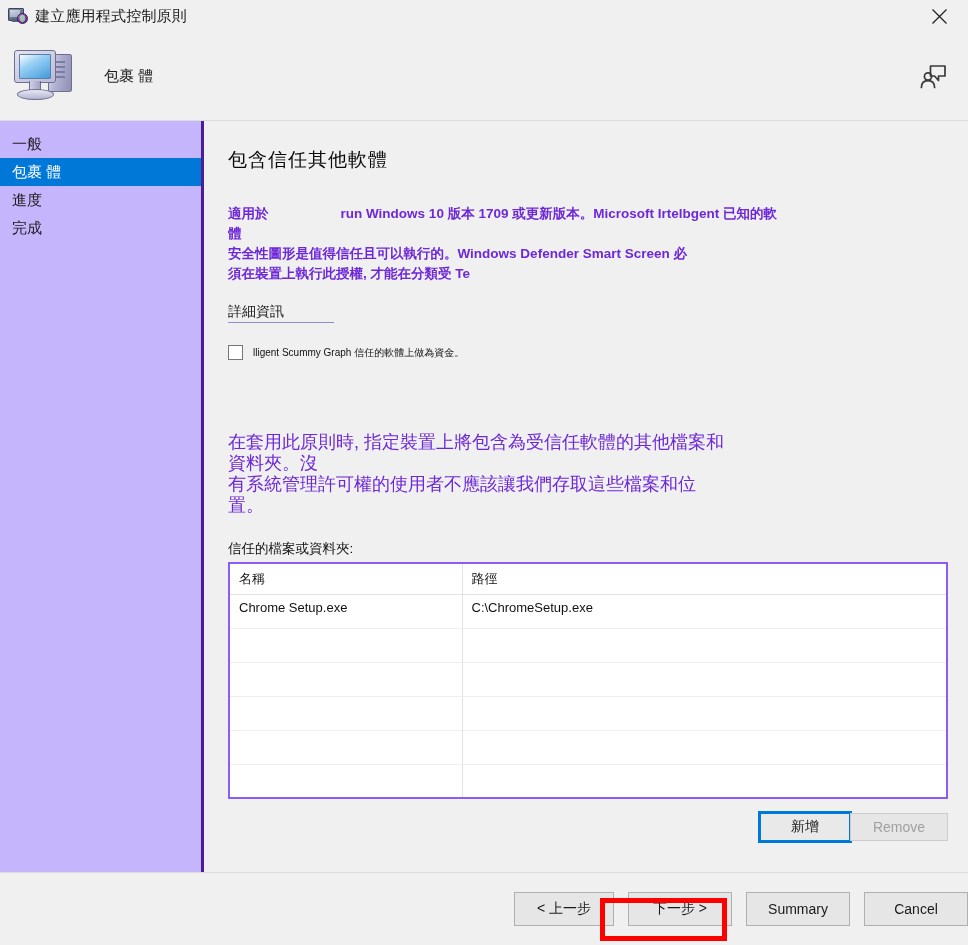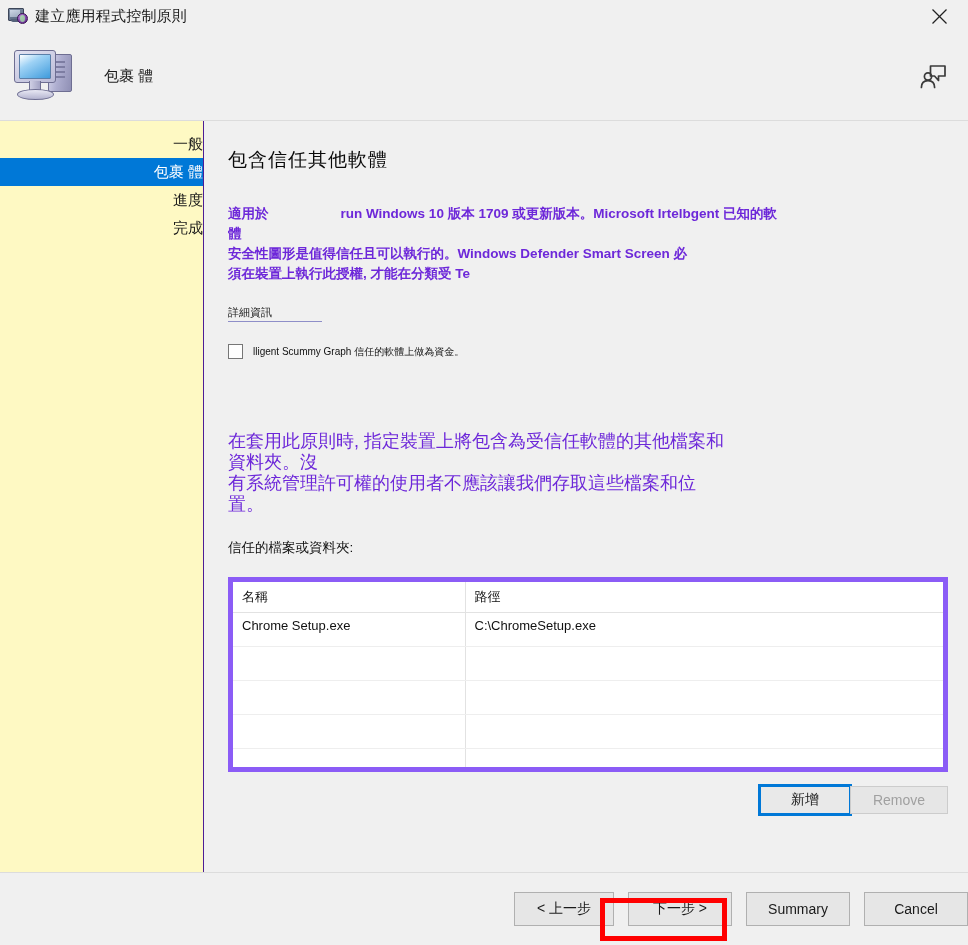--- a/index.html
+++ b/index.html
@@ -182,25 +182,24 @@
 
   
   .body {
     flex: 1 1 auto;
     display: flex;
     min-height: 0;
     border-top: 1px solid #dcdcdc;
   }
   .sidebar {
     flex: 0 0 204px;
-    background: #fef9c3;
-    border-right: 1px solid #4c1d95;
+    background: #c4b5fd;
+    border-right: 3px solid #4c1d95;
     padding-top: 9px;
     box-sizing: border-box;
-    text-align: right;
   }
   .nav-item {
     height: 28px;
     line-height: 28px;
     font-size: 15px;
     padding-left: 12px;
     color: #1a1a1a;
     white-space: nowrap;
     cursor: default;
   }
@@ -234,21 +233,21 @@
     color: #6d28d9;
     max-width: 560px;
     font-weight: bold;
   }
   .intro .gap { display: inline-block; width: 72px; }
   .link-row {
     margin-top: 18px;
   }
   .link {
     display: inline-block;
-    font-size: 11px;
+    font-size: 14px;
     color: #1a1a1a;
     border-bottom: 1px solid #8e8ec8;
     padding-right: 50px;
     padding-bottom: 1px;
     cursor: default;
   }
   .check-row {
     margin-top: 22px;
     display: flex;
     align-items: center;
@@ -272,23 +271,23 @@
     max-width: 500px;
   }
   .list-label {
     margin-top: 24px;
     font-size: 13.5px;
     color: #111;
   }
 
   
   .table-wrap {
-    margin-top: 20px;
-    height: 195px;
-    border: 5px solid #8b5cf6;
+    margin-top: 4px;
+    height: 237px;
+    border: 2px solid #8b5cf6;
     background: #ffffff;
     box-sizing: border-box;
     overflow: hidden;
     position: relative;
   }
   .tbl {
     width: 100%;
     border-collapse: collapse;
     table-layout: fixed;
     font-size: 13px;

